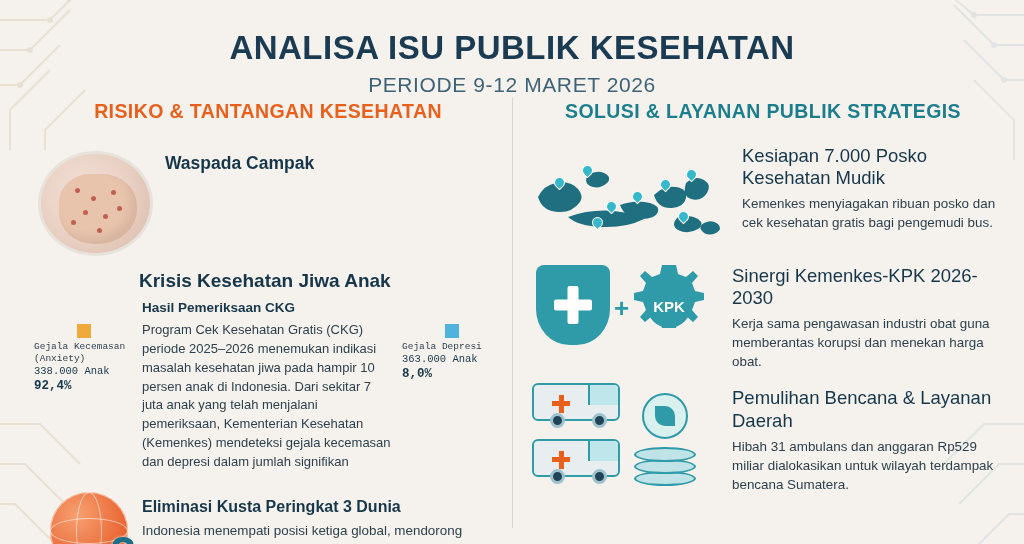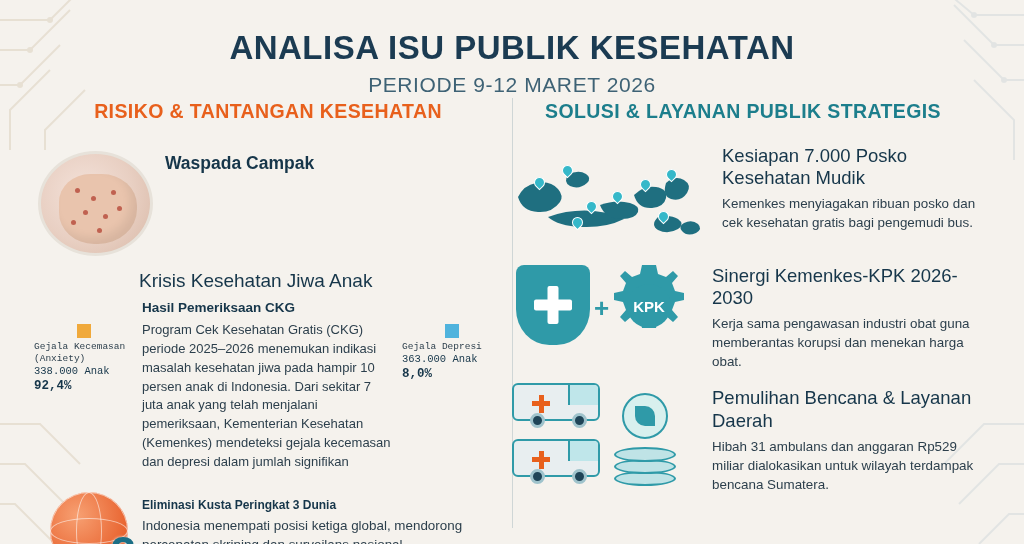--- a/index.html
+++ b/index.html
@@ -45,21 +45,21 @@
   .divider {
     position: absolute;
     left: 512px; top: 98px; width: 1px; height: 430px;
     background: #cfd6d6;
   }
 
   .col {
     position: absolute; top: 100px;
   }
   .col-left { left: 34px; width: 468px; }
-  .col-right { left: 508px; width: 470px; }
+  .col-right { left: 528px; width: 470px; }
 
   .col-head {
     font-size: 19.5px; font-weight: bold; letter-spacing: 0.4px;
     text-align: center; margin-bottom: 16px;
   }
   .col-left .col-head { color: #e8601c; }
   .col-right .col-head { color: #1c7e8c; }
 
   .item { display: flex; gap: 12px; align-items: flex-start; }
   .item-txt h3 {
@@ -86,21 +86,21 @@
     box-shadow: inset -6px -6px 10px rgba(0,0,0,0.08);
   }
   .campak-img .dot {
     position: absolute; width: 5px; height: 5px; border-radius: 50%;
     background: #b8503f; opacity: .85;
   }
   .campak-txt { padding-top: 8px; }
 
   .blk-jiwa { margin-top: 14px; }
   .jiwa-title {
-    font-size: 19px; font-weight: normal; color: #16364a; margin-left: 105px;
+    font-size: 19px; font-weight: bold; color: #16364a; margin-left: 105px;
     margin-bottom: 8px;
   }
   .jiwa-body { display: flex; align-items: flex-start; gap: 8px; }
   .stat {
     width: 100px; flex: 0 0 100px; text-align: left; padding-top: 24px; font-family: Liberation Mono, monospace;
   }
   .stat .bar { width: 14px; height: 14px; margin: 0 auto 3px; }
   .stat .bar.orange { background: #f0a93b; }
   .stat .bar.blue { background: #4fb3dd; }
   .stat .lbl { font-size: 9.5px; color: #2c3f4c; line-height: 1.25; }
@@ -123,21 +123,21 @@
   }
   .globe .l1 { inset: 0; }
   .globe .l2 { left: 26px; top: 0; width: 26px; height: 78px; }
   .globe .l3 { left: 0; top: 26px; width: 78px; height: 26px; border-radius: 50%; }
   .globe .three {
     position: absolute; right: -8px; bottom: -6px;
     font-size: 46px; font-weight: bold; color: #1c6f86;
     line-height: 1; text-shadow: 0 0 3px #f5f2ed;
   }
   .kusta-txt { padding-top: 10px; }
-  .kusta-txt h3 { font-size: 12px; }
+  .kusta-txt h3 { font-size: 16px; }
 
   
   .r-item { display: flex; gap: 14px; align-items: flex-start; margin-bottom: 10px; }
   .r-icon { flex: 0 0 190px; height: 110px; position: relative; }
   .r-txt { padding-top: 6px; }
   .r-txt h3 { font-size: 18.5px; font-weight: normal; color: #16364a; line-height: 1.2; margin-bottom: 5px; }
   .r-txt p { font-size: 13.4px; color: #2c3f4c; line-height: 1.42; }
 
   .map-wrap { width: 200px; height: 120px; position: relative; }
   .pin {

